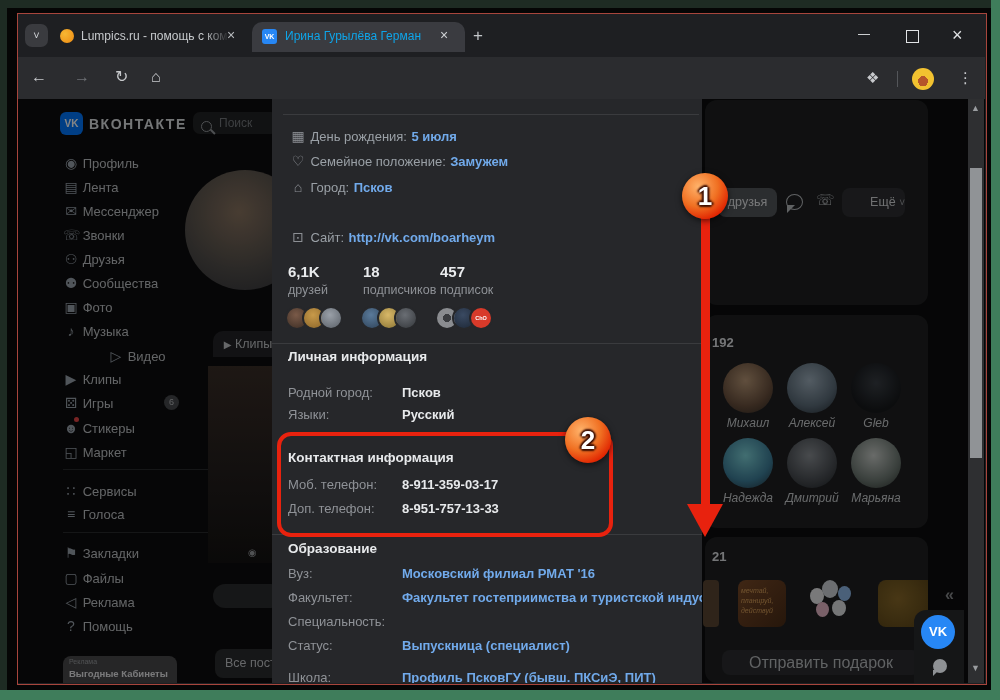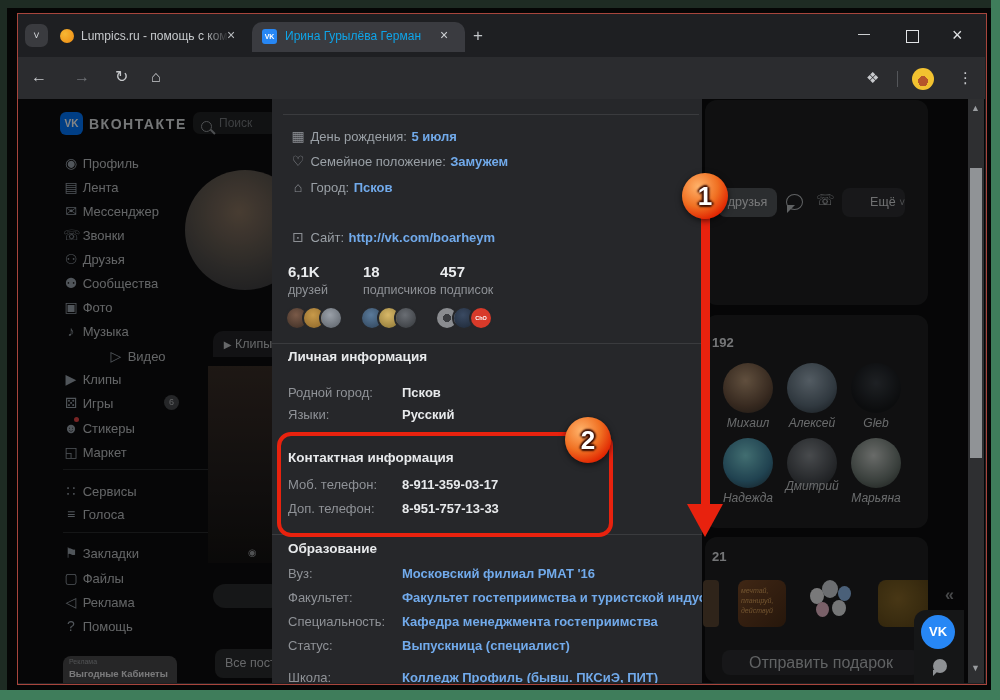--- a/index.html
+++ b/index.html
@@ -158,21 +158,21 @@
   <div class="fava pg" style="left:723px;top:363px;background:radial-gradient(circle at 45% 35%,#b99877,#6b513e 60%,#2c2520);z-index:2;"></div>
   <div class="fava pg" style="left:787px;top:363px;background:radial-gradient(circle at 45% 35%,#9fb0bd,#5d6d7a 60%,#232a30);z-index:2;"></div>
   <div class="fava pg" style="left:851px;top:363px;background:radial-gradient(circle at 50% 40%,#3a3f45,#17191c 70%);z-index:2;"></div>
   <div class="fname pg" style="left:713px;top:416px;z-index:2;">Михаил</div>
   <div class="fname pg" style="left:777px;top:416px;z-index:2;">Алексей</div>
   <div class="fname pg" style="left:841px;top:416px;z-index:2;">Gleb</div>
   <div class="fava pg" style="left:723px;top:438px;background:radial-gradient(circle at 45% 35%,#7ed2d8,#3e7f9a 60%,#23303a);z-index:2;"></div>
   <div class="fava pg" style="left:787px;top:438px;background:radial-gradient(circle at 45% 35%,#8a8f94,#4a4e53 60%,#1f2225);z-index:2;"></div>
   <div class="fava pg" style="left:851px;top:438px;background:radial-gradient(circle at 45% 35%,#c9cdc9,#6f7a74 60%,#2d332f);z-index:2;"></div>
   <div class="fname pg" style="left:713px;top:491px;z-index:2;">Надежда</div>
-  <div class="fname pg" style="left:777px;top:479px;z-index:2;">Дмитрий</div>
+  <div class="fname pg" style="left:777px;top:491px;z-index:2;">Дмитрий</div>
   <div class="fname pg" style="left:841px;top:491px;z-index:2;">Марьяна</div>
 
   <div class="card" style="left:705px;top:537px;width:223px;height:146px;"></div>
   <div class="abs pg nw" style="left:712px;top:549px;color:#dfe1e4;font-size:13px;font-weight:bold;z-index:2;">21</div>
   <div class="abs pg" style="left:703px;top:580px;width:16px;height:47px;border-radius:4px;background:#5a4632;z-index:2;"></div>
   <div class="abs pg" style="left:738px;top:580px;width:48px;height:47px;border-radius:8px;background:linear-gradient(135deg,#7a4a28,#4a2c16);overflow:hidden;z-index:2;">
     <span style="position:absolute;left:3px;top:6px;width:42px;font-size:7px;font-style:italic;color:#d9a05a;line-height:1.4;">мечтай, планируй, действуй</span>
   </div>
   <div class="abs pg" style="left:806px;top:578px;width:52px;height:50px;z-index:2;">
     <span class="abs" style="left:4px;top:10px;width:14px;height:16px;border-radius:50%;background:#e8e8ea;"></span>
@@ -231,25 +231,24 @@
     <div class="abs mv nw" style="left:130px;top:402px;">8-951-757-13-33</div>
 
     <div class="dv" style="left:0;right:0;top:435px;"></div>
 
     <div class="abs mh nw" style="left:16px;top:442px;">Образование</div>
     <div class="abs ml nw" style="left:16px;top:467px;">Вуз:</div>
     <div class="abs lk nw" style="left:130px;top:467px;">Московский филиал РМАТ '16</div>
     <div class="abs ml nw" style="left:16px;top:491px;">Факультет:</div>
     <div class="abs lk nw" style="left:130px;top:491px;">Факультет гостеприимства и туристской индустрии</div>
     <div class="abs ml nw" style="left:16px;top:515px;">Специальность:</div>
-    <div class="abs lk nw" style="left:130px;top:515px;">Кафедра менеджмента гостеприимства</div>
     <div class="abs ml nw" style="left:16px;top:539px;">Статус:</div>
     <div class="abs lk nw" style="left:130px;top:539px;">Выпускница (специалист)</div>
     <div class="abs ml nw" style="left:16px;top:571px;">Школа:</div>
-    <div class="abs lk nw" style="left:130px;top:571px;">Колледж Профиль (бывш. ПКСиЭ, ПИТ)</div>
+    <div class="abs lk nw" style="left:130px;top:571px;">Профиль ПсковГУ (бывш. ПКСиЭ, ПИТ)</div>
   </div>
 
   <div class="abs sb" style="left:968px;top:99px;width:16px;height:584px;background:#2e2f31;"></div>
   <div class="abs sb" style="left:971px;top:103px;color:#9a9da0;font-size:9px;">▲</div>
   <div class="abs sb" style="left:970px;top:168px;width:12px;height:290px;background:#909396;"></div>
   <div class="abs sb" style="left:971px;top:663px;color:#9a9da0;font-size:9px;">▼</div>
 
   <div class="redbox anno"></div>
   <div class="aline anno"></div>
   <div class="ahead anno"></div>

